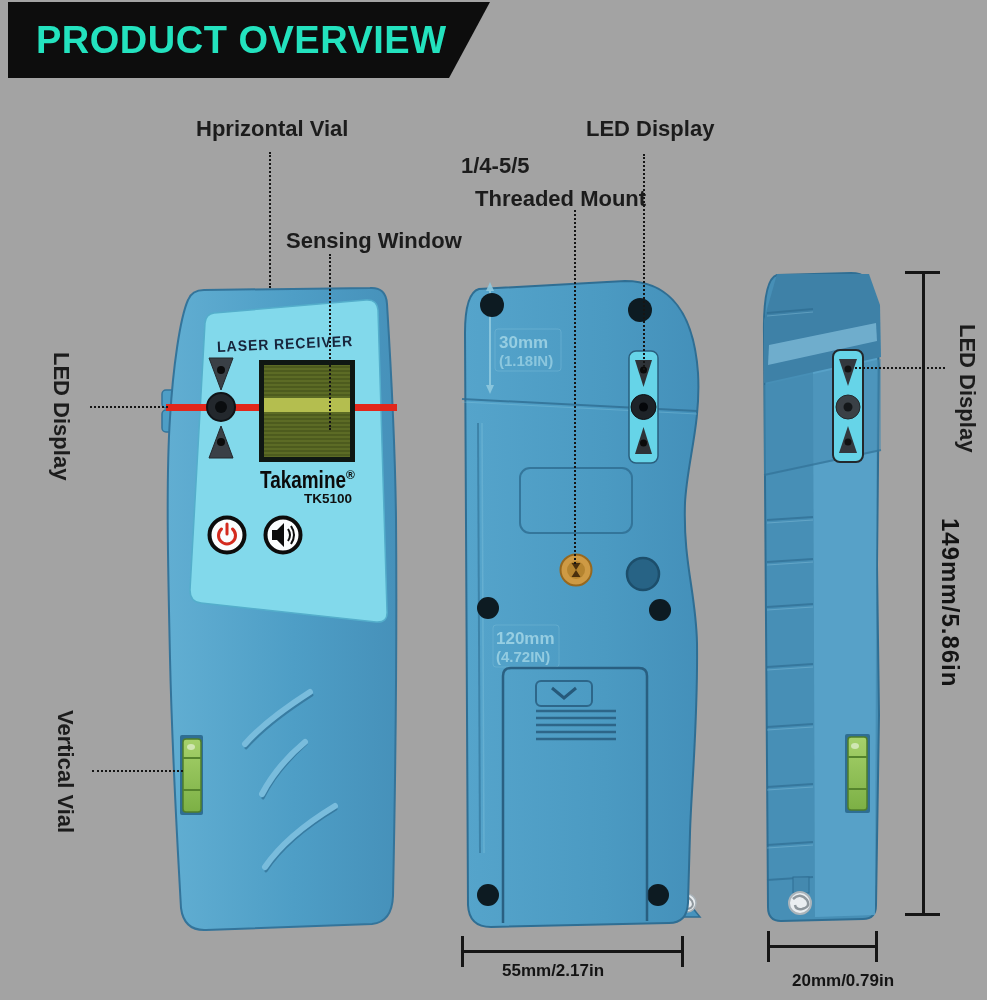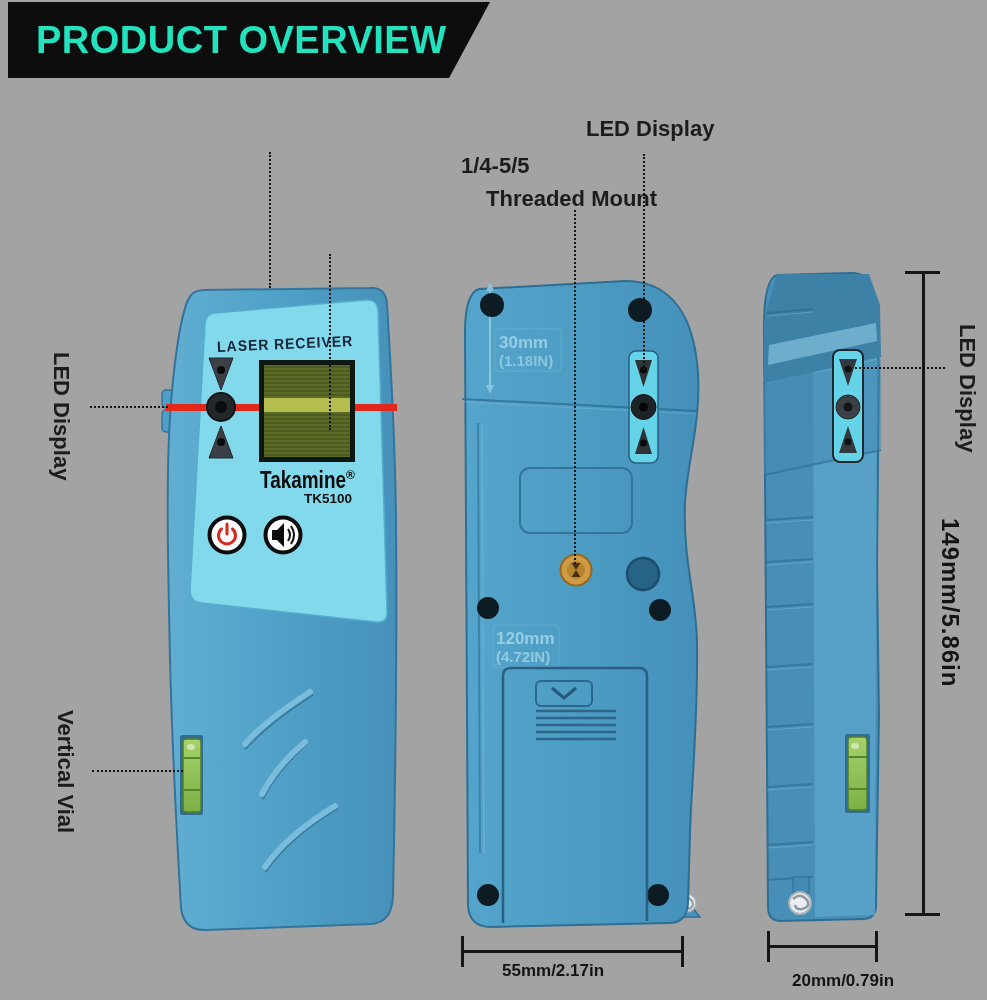--- a/index.html
+++ b/index.html
@@ -32,23 +32,25 @@
 </style>
 </head>
 <body>
 
 <div class="canvas">
 
   <div class="banner">
     <span class="banner-title">PRODUCT OVERVIEW</span>
   </div>
 
+  <div class="lbl" style="left:196px; top:116px;">Hprizontal Vial</div>
+  <div class="lbl" style="left:286px; top:228px;">Sensing Window</div>
   <div class="lbl" style="left:586px; top:116px;">LED Display</div>
   <div class="lbl" style="left:461px; top:153px;">1/4-5/5</div>
-  <div class="lbl" style="left:486px; top:186px;">Threaded Mount</div>
+  <div class="lbl" style="left:475px; top:186px;">Threaded Mount</div>
   <div class="vlbl" style="left:48px; top:352px;">LED Display</div>
   <div class="vlbl" style="left:52px; top:710px;">Vertical Vial</div>
   <div class="vlbl" style="left:954px; top:324px;">LED Display</div>
 
   <div class="vdim-lbl" style="left:936px; top:518px; font-weight:600;">149mm/5.86in</div>
   <div class="dim-lbl" style="left:502px; top:961px;">55mm/2.17in</div>
   <div class="dim-lbl" style="left:792px; top:971px;">20mm/0.79in</div>
 
   <div class="leader-v" style="left:269px; top:152px; height:136px;"></div>
   <div class="leader-v" style="left:329px; top:254px; height:176px;"></div>

